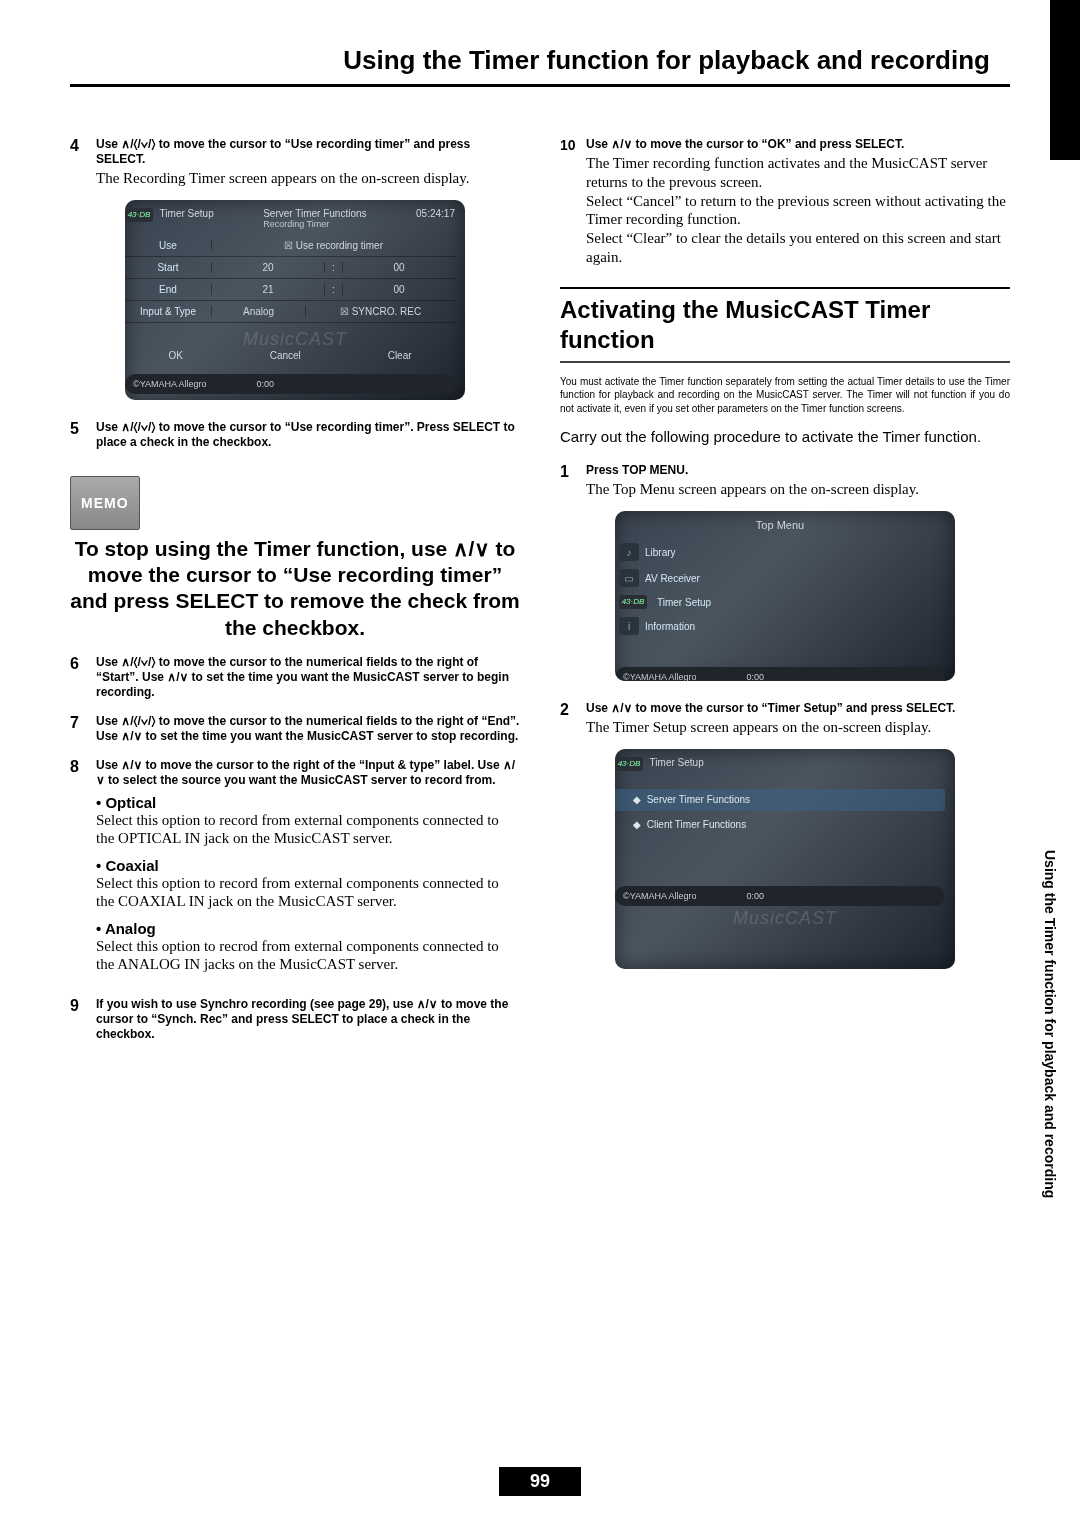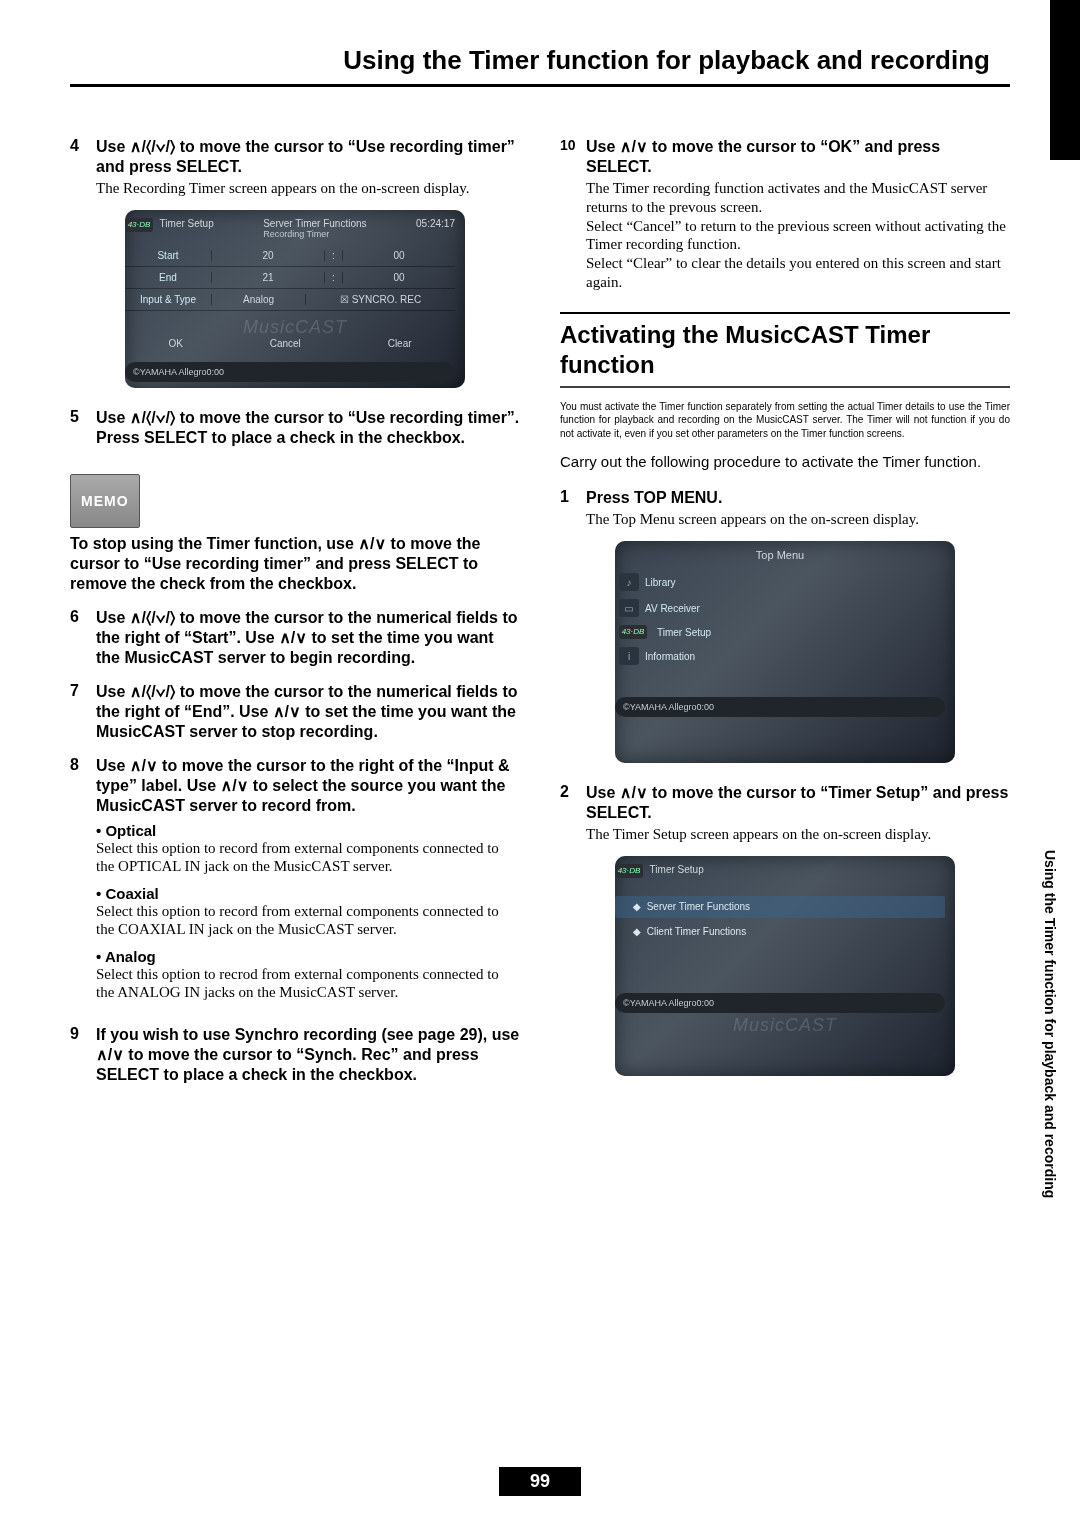--- a/index.html
+++ b/index.html
@@ -51,21 +51,21 @@
     font-size: 16px;
     width: 26px;
     flex-shrink: 0;
   }
   .step-body {
     flex: 1;
   }
   .step-heading {
     font-family: Arial, sans-serif;
     font-weight: bold;
-    font-size: 16px;
+    font-size: 12px;
     line-height: 1.25;
   }
   .step-text {
     font-size: 15px;
     line-height: 1.25;
     margin-top: 2px;
   }
   .memo-badge {
     display: inline-block;
     background: linear-gradient(#aaa,#888);
@@ -74,23 +74,24 @@
     font-family: Arial, sans-serif;
     font-weight: bold;
     font-size: 14px;
     padding: 18px 10px;
     border-radius: 2px;
     letter-spacing: 1px;
     margin-top: 20px;
     margin-bottom: 6px;
   }
   .memo-text {
-    font-size: 16px;
+    font-size: 21px;
     line-height: 1.25;
     margin-bottom: 14px;
+    text-align: center;
   }
   .mt { margin-top: 14px; }
   .bullet-list {
     list-style: none;
     margin-top: 6px;
   }
   .bullet-list li {
     margin-bottom: 10px;
   }
   .bullet-title {
@@ -183,20 +184,21 @@
   }
   .ss-footer {
     margin-top: 10px;
     background: #20252c;
     border-radius: 10px;
     height: 20px;
     display: flex;
     align-items: center;
     font-size: 9px;
     padding: 0 8px;
+    gap: 50px;
     color:#c7ccd1;
   }
   .ss-watermark {
     position: absolute;
     bottom: 50px;
     width: 100%;
     text-align: center;
     left: 0;
     color: rgba(255,255,255,.15);
     font-size: 18px;
@@ -283,20 +285,24 @@
       
       <div class="screenshot">
         <div class="ss-top">
           <div><span class="ss-logo">43·DB</span>
             <span>Timer Setup</span></div>
           <div>
             <div>Server Timer Functions</div>
             <div class="ss-sub">Recording Timer</div>
           </div>
           <div>05:24:17</div>
+        </div>
+        <div class="ss-row sel">
+          <div class="ss-label">Use</div>
+          <div class="ss-cell" style="flex:3;text-align:center">☒ Use recording timer</div>
         </div>
         <div class="ss-row">
           <div class="ss-label">Start</div>
           <div class="ss-cell">20</div>
           <div class="ss-cell" style="flex:0 0 18px">:</div>
           <div class="ss-cell">00</div>
         </div>
         <div class="ss-row">
           <div class="ss-label">End</div>
           <div class="ss-cell">21</div>
@@ -391,21 +397,21 @@
       <div class="section-body2">Carry out the following procedure to activate the Timer function.</div>
 
       <div class="step">
         <div class="step-num">1</div>
         <div class="step-body">
           <div class="step-heading">Press TOP MENU.</div>
           <div class="step-text">The Top Menu screen appears on the on-screen display.</div>
         </div>
       </div>
 
-      <div class="screenshot" style="height:222px">
+      <div class="screenshot" style="height:170px">
         <div style="text-align:center;font-size:11px;margin-bottom:6px">Top Menu</div>
         <div class="ss-grid">
           <div class="ss-side">
             <div class="ss-item">
                 <span class="ss-icon">♪</span>
                 <span>Library</span>
               </div>
             <div class="ss-item">
                 <span class="ss-icon">▭</span>
                 <span>AV Receiver</span>

